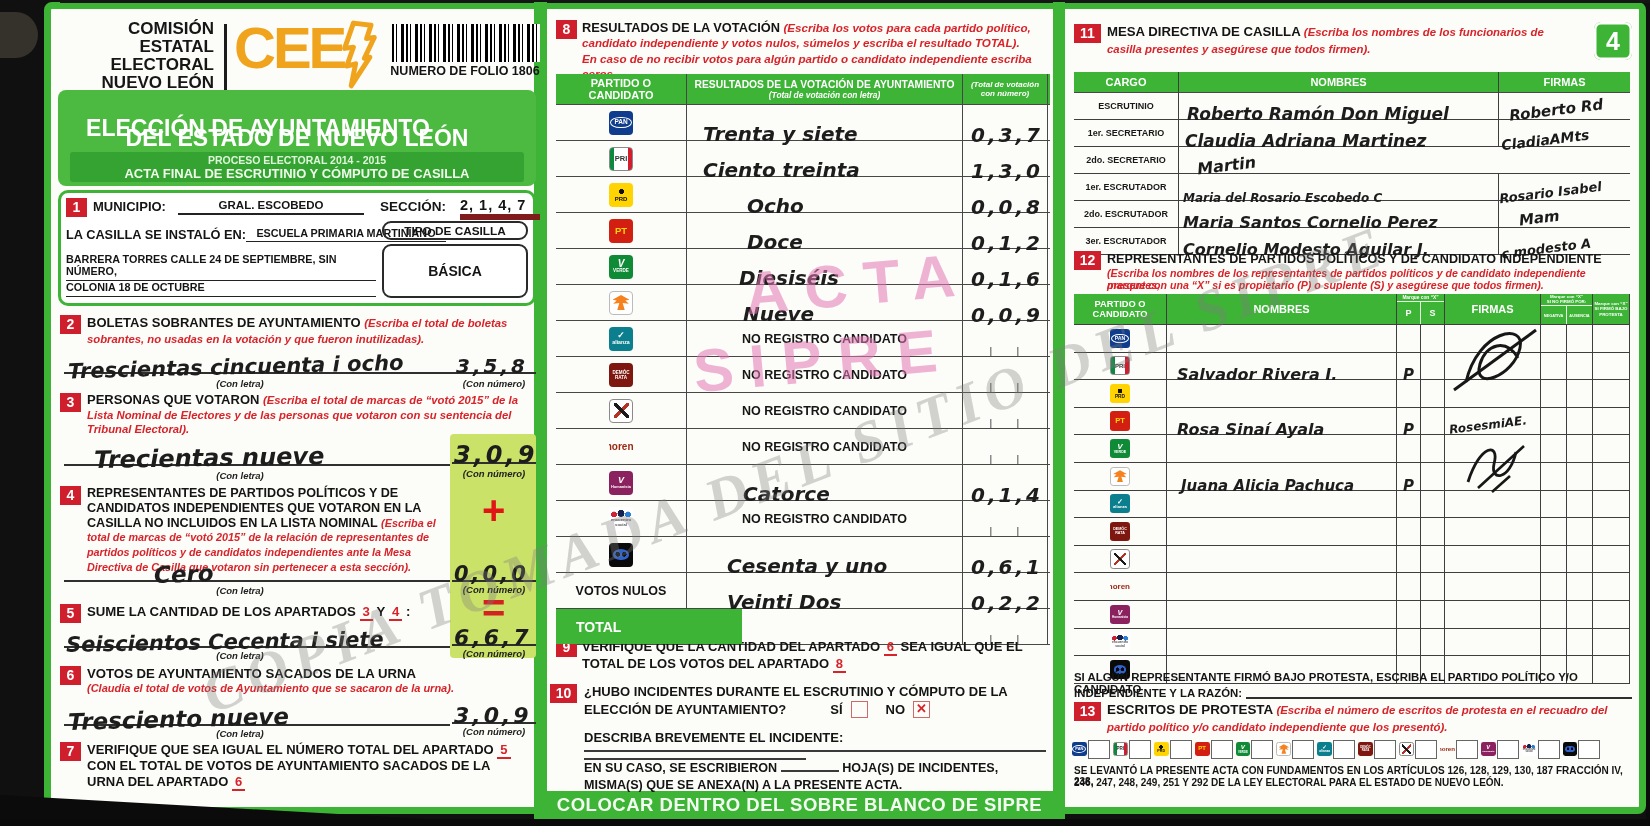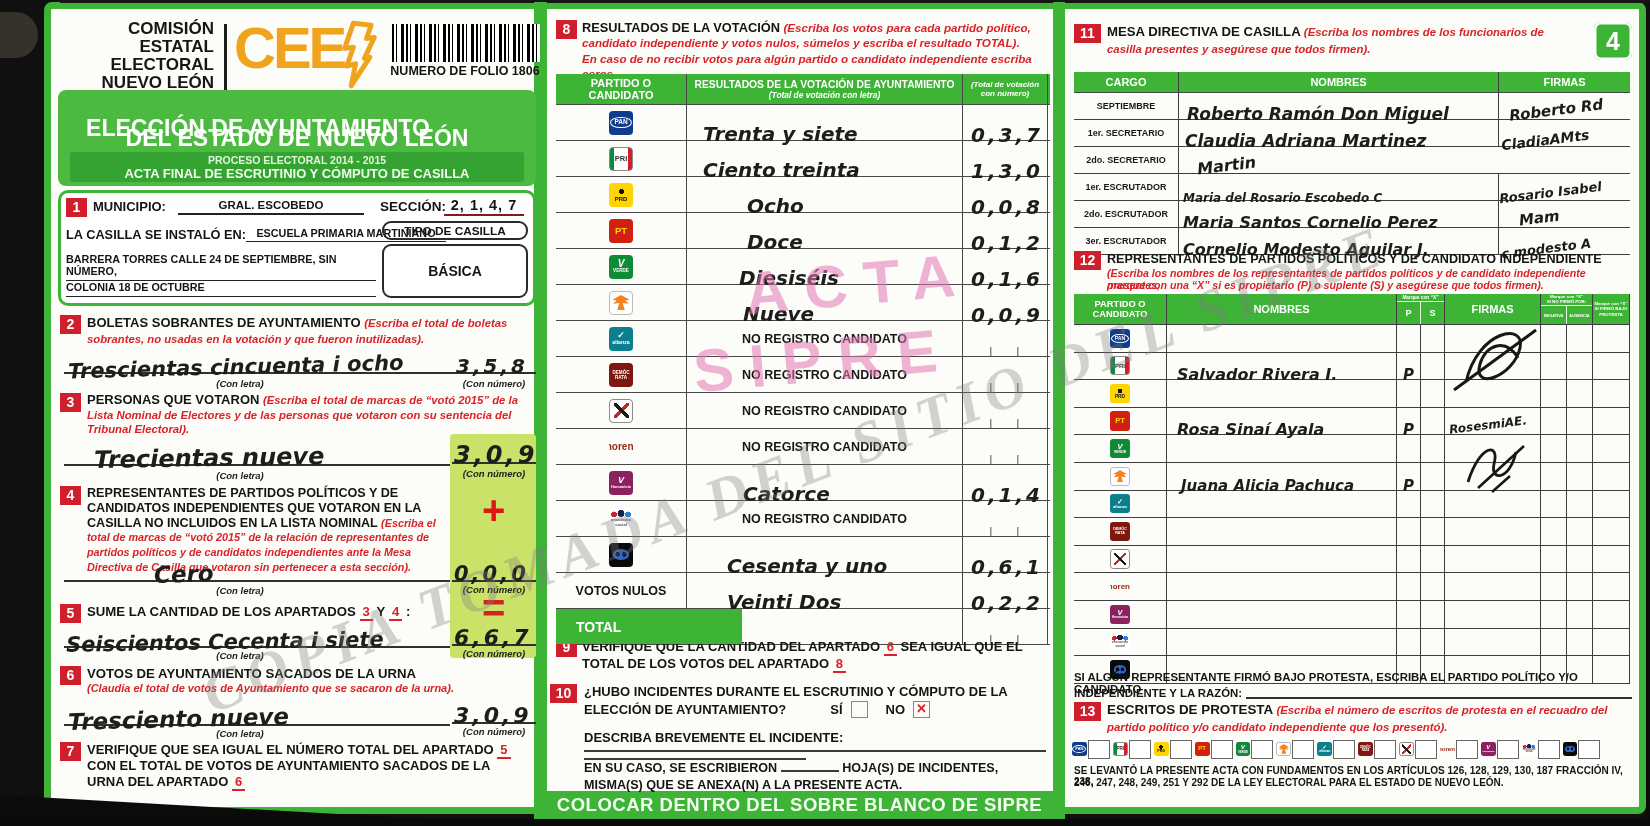--- a/index.html
+++ b/index.html
@@ -147,21 +147,21 @@
   <div class="abs" style="left:70px;top:152px;width:454px;height:30px;background:var(--green3);border-radius:3px;">
     <div class="gtitle" style="font-size:10.5px;padding-top:2px;color:#ddf7d8;">PROCESO ELECTORAL  2014 - 2015</div>
     <div class="gtitle" style="font-size:13px;color:#eefce9;">ACTA FINAL DE ESCRUTINIO Y CÓMPUTO DE CASILLA</div>
   </div>
 
   <div class="abs" style="left:58px;top:190px;width:478px;height:116px;background:#fff;border:3px solid var(--green);border-radius:10px;box-sizing:border-box;"></div>
   <div class="badge" style="left:66px;top:198px;">1</div>
   <span class="abs b" style="left:93px;top:199px;font-size:13px;">MUNICIPIO:</span>
   <span class="abs b" style="left:178px;top:199px;width:186px;font-size:11.5px;text-align:center;border-bottom:2px solid #222;padding-bottom:2px;">GRAL. ESCOBEDO</span>
   <span class="abs b" style="left:380px;top:199px;font-size:13.5px;">SECCIÓN:</span>
-  <span class="abs b" style="left:444px;top:197px;width:80px;font-size:14.5px;letter-spacing:1px;border-bottom:2px solid #7f1d1d;text-align:center;padding-bottom:1px;">2, 1, 4, 7</span>
+  <span class="abs b" style="left:460px;top:197px;width:80px;font-size:14.5px;letter-spacing:1px;border-bottom:6px solid #7f1d1d;padding-bottom:1px;">2, 1, 4, 7</span>
   <span class="abs b" style="left:66px;top:227px;font-size:12.8px;">LA CASILLA SE INSTALÓ EN:</span>
   <span class="abs b" style="left:246px;top:227px;width:200px;font-size:10.8px;border-bottom:1.8px solid #222;text-align:center;padding-bottom:2px;">ESCUELA PRIMARIA MARTINIANO</span>
   <span class="abs b" style="left:66px;top:253px;width:310px;font-size:10.8px;border-bottom:1.8px solid #222;padding-bottom:3px;">BARRERA TORRES CALLE 24 DE SEPTIEMBRE, SIN NÚMERO,</span>
   <span class="abs b" style="left:66px;top:281px;width:310px;font-size:10.8px;border-bottom:1.8px solid #222;padding-bottom:3px;">COLONIA 18 DE OCTUBRE</span>
   <div class="abs" style="left:382px;top:221px;width:146px;height:19px;border:2.2px solid #2a2a2a;border-radius:9px;box-sizing:border-box;display:flex;align-items:center;justify-content:center;">
     <span class="b" style="font-size:11.8px;">TIPO DE CASILLA</span>
   </div>
   <div class="abs" style="left:382px;top:244px;width:146px;height:54px;border:2.2px solid #2a2a2a;border-radius:9px;box-sizing:border-box;display:flex;align-items:center;justify-content:center;background:#fff;">
     <span class="b" style="font-size:14px;">BÁSICA</span>
   </div>
@@ -497,21 +497,21 @@
     <span style="color:#fff;font-weight:bold;font-size:25px;">4</span>
   </div>
 
   <div class="t11">
     <div class="t11h">
       <div style="width:104px;line-height:20px;">CARGO</div>
       <div style="width:320px;line-height:20px;border-left:1.5px solid #3e3e3e;box-sizing:border-box;">NOMBRES</div>
       <div style="width:132px;line-height:20px;border-left:1.5px solid #3e3e3e;box-sizing:border-box;">FIRMAS</div>
     </div>
     <div class="t11row">
-      <div class="t11c1">SEPTIEMBRE</div>
+      <div class="t11c1">ESCRUTINIO</div>
       <div class="t11c2">
           <span class="hw" style="position:absolute;left:8px;bottom:-5px;font-size:17px;">Roberto  Ramón  Don  Miguel</span>
         </div>
       <div class="t11c3">
           <span class="sig" style="position:absolute;left:10px;bottom:0;font-size:15px;">Roberto Rd</span>
         </div>
     </div>
     <div class="t11row">
       <div class="t11c1">1er. SECRETARIO</div>
       <div class="t11c2">

